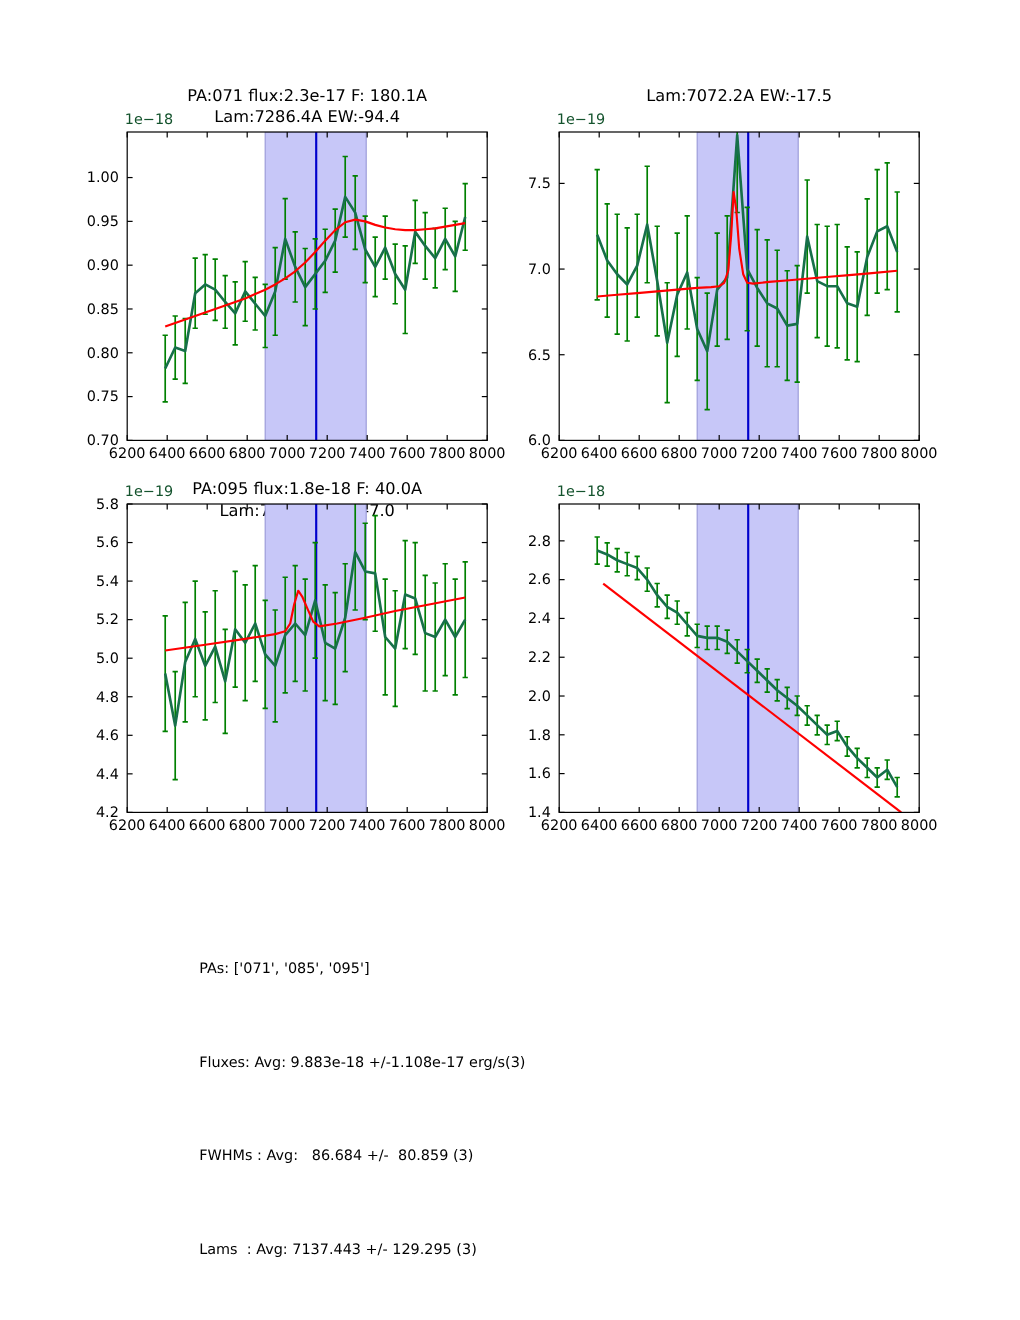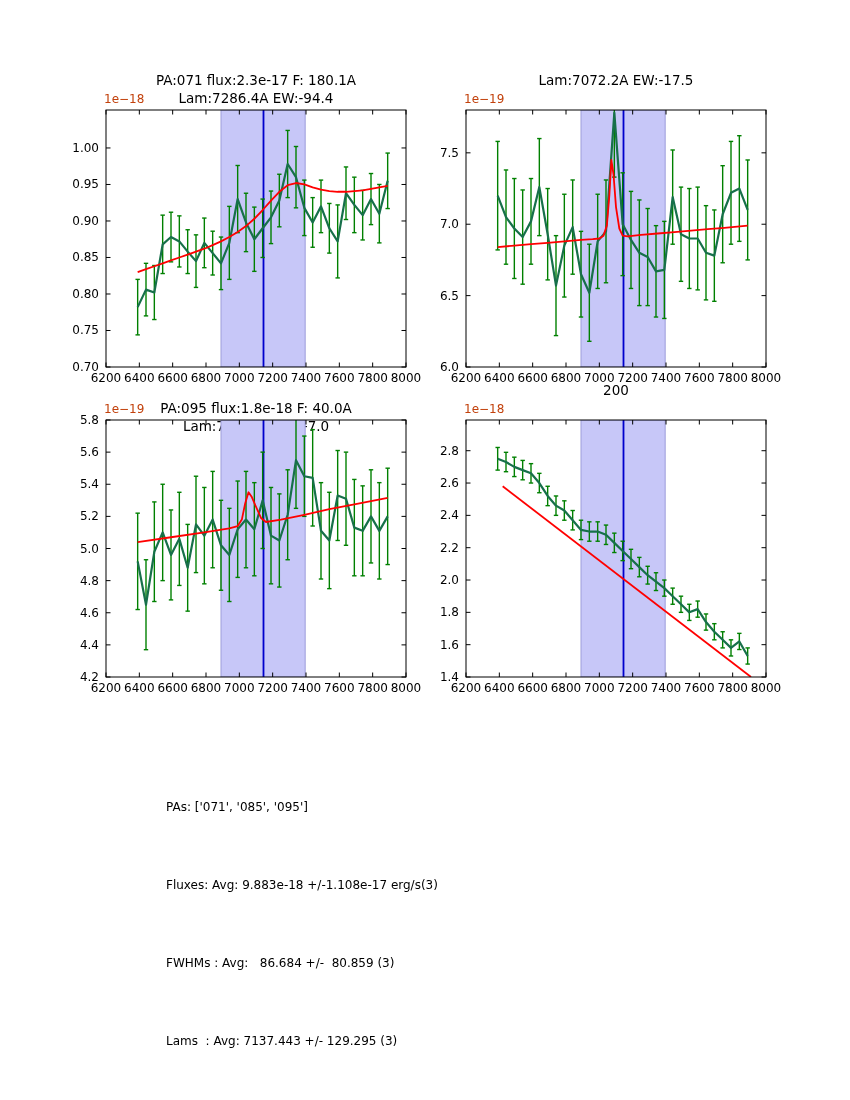--- a/index.html
+++ b/index.html
@@ -3,21 +3,21 @@
 <meta charset="utf-8">
 <style>
   html,body{margin:0;padding:0;background:#fff;}
   .figure{position:relative;width:850px;height:1100px;background:#ffffff;
           font-family:"DejaVu Sans",sans-serif;overflow:hidden;}
   .titles{position:absolute;text-align:center;font-size:13.5px;line-height:17.5px;color:#000;}
   .t-tl{left:106px;top:72px;width:300px;}
   .t-tr{left:466px;top:72px;width:300px;}
   .t-bl{left:106px;top:400px;width:300px;}
   .t-br{left:466px;top:382px;width:300px;}
-  .offset{position:absolute;font-size:12px;color:#c2410c;}
+  .offset{position:absolute;font-size:12px;color:#14532d;}
   .o-tl{left:104px;top:92px;}
   .o-tr{left:464px;top:92px;}
   .o-bl{left:104px;top:402px;}
   .o-br{left:464px;top:402px;}
   svg.plot{position:absolute;overflow:visible;}
   .s-tl{left:46px;top:94px;}
   .s-tr{left:406px;top:94px;}
   .s-bl{left:46px;top:404px;}
   .s-br{left:406px;top:404px;}
   svg.plot text{font-family:"DejaVu Sans",sans-serif;font-size:12px;fill:#000;}
@@ -534,24 +534,20 @@
         <text x="53" y="212.75000000000009" text-anchor="end">4.6</text>
         <text x="53" y="180.62500000000003" text-anchor="end">4.8</text>
         <text x="53" y="148.5" text-anchor="end">5.0</text>
         <text x="53" y="116.37499999999996" text-anchor="end">5.2</text>
         <text x="53" y="84.24999999999993" text-anchor="end">5.4</text>
         <text x="53" y="52.125000000000036" text-anchor="end">5.6</text>
         <text x="53" y="20" text-anchor="end">5.8</text>
       </g>
     </svg>
 
-  <div class="titles t-br">
-    <div></div>
-    <div>200</div>
-  </div>
   <div class="offset o-br">1e−18</div>
   <svg class="plot s-br" width="380" height="303" viewBox="0 0 380 303">
       <defs>
         <clipPath id="clip3">
           <rect x="60" y="16" width="300" height="257"></rect>
         </clipPath>
       </defs>
       <g clip-path="url(#clip3)">
         <rect x="175" y="16" width="84.16666666666663" height="257" fill="#c7c7f8" stroke="#9d9dda" stroke-width="1"></rect>
         <line x1="217.5" x2="217.5" y1="16" y2="273" stroke="#0000cc" stroke-width="1.8"></line>

